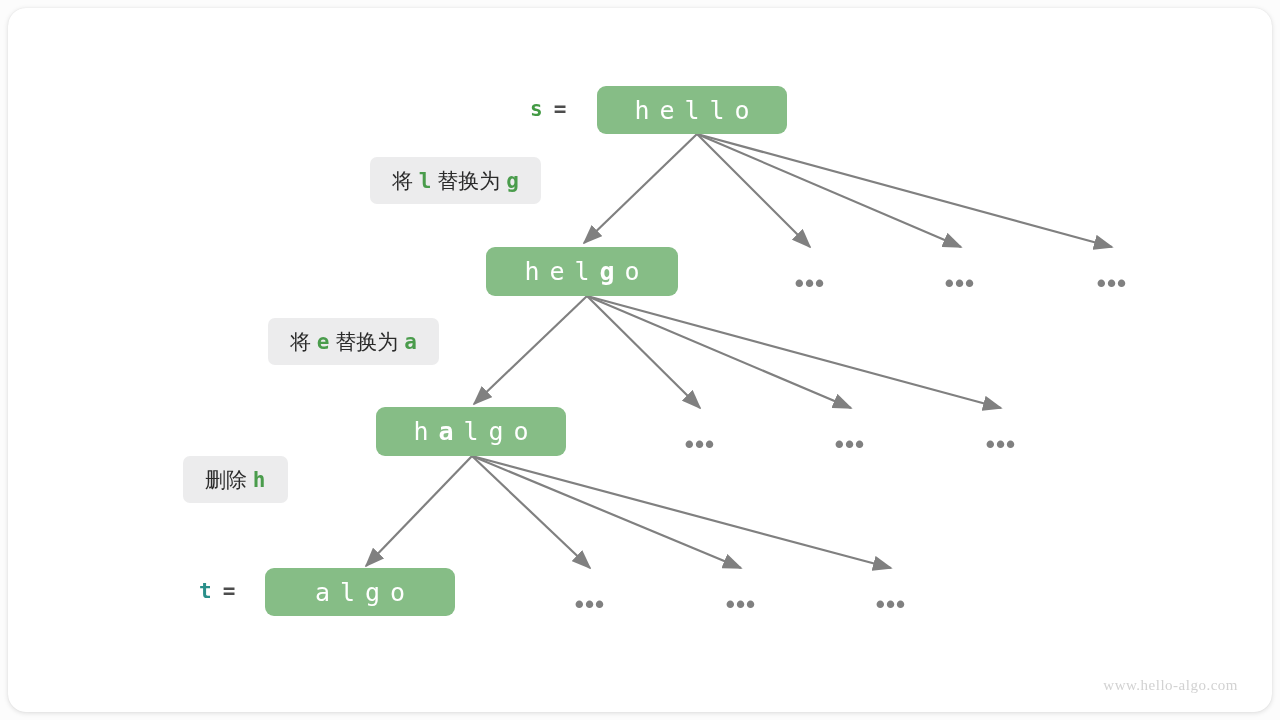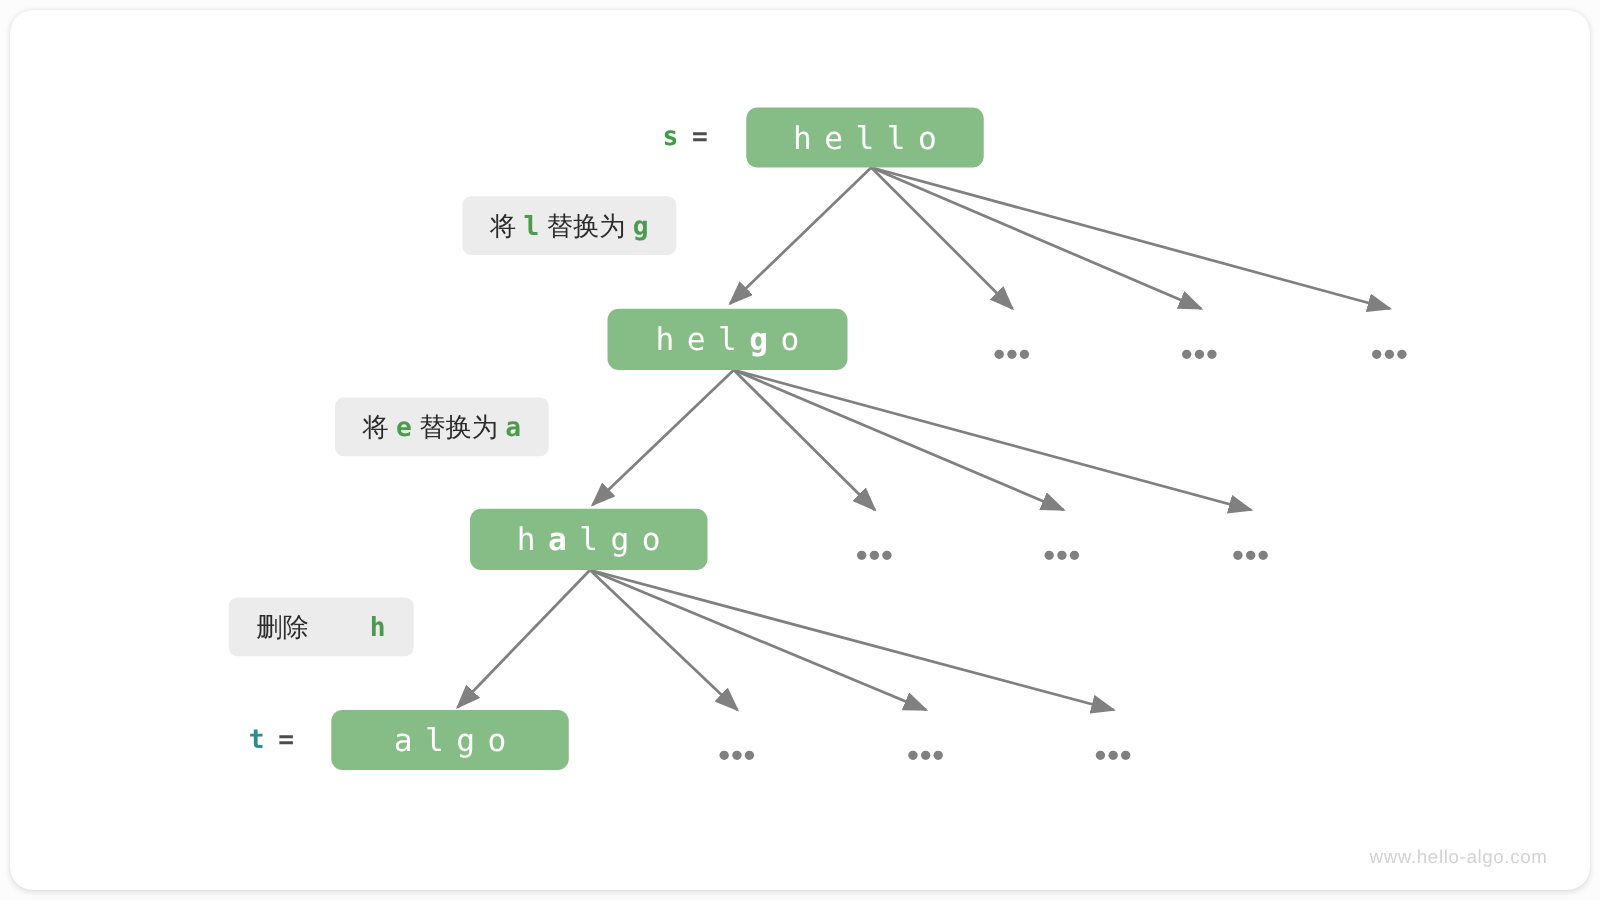--- a/index.html
+++ b/index.html
@@ -94,21 +94,21 @@
     letter-spacing: 1px;
     font-family: "Liberation Sans", "DejaVu Sans", sans-serif;
     line-height: 1;
     transform: translate(-50%, -50%);
   }
   .watermark {
     position: absolute;
     right: 42px;
     bottom: 26px;
     color: #d2d2d2;
-    font-family: Liberation Sans, sans-serif;
+    font-family: Liberation Serif, serif;
     font-size: 15px;
     letter-spacing: 0.5px;
   }
 </style>
 </head>
 <body>
 
 <div id="stage">
   <div id="card"></div>
 
@@ -158,21 +158,21 @@
   </div>
 
   <div class="oplabel" style="left:268px; top:318px;">
     <span>将 </span><span class="mono">e</span><span> 替换为 </span><span class="mono">a</span>
   </div>
 
   <div class="node" style="left:376px; top:407px; width:190px; height:49px;">
     <span class="ch">h</span><span class="ch hl">a</span><span class="ch">l</span><span class="ch">g</span><span class="ch">o</span>
   </div>
 
-  <div class="oplabel" style="left:183px; top:478px;gap:43px;">
+  <div class="oplabel" style="left:183px; top:456px;">
     <span>删除 </span><span class="mono">h</span>
   </div>
 
   <div class="varlabel" style="left:199px; top:579px;">
     <span class="vname teal">t</span>
     <span class="veq">=</span>
   </div>
   <div class="node" style="left:265px; top:568px; width:190px; height:48px;">
     <span class="ch">a</span><span class="ch">l</span><span class="ch">g</span><span class="ch">o</span>
   </div>

